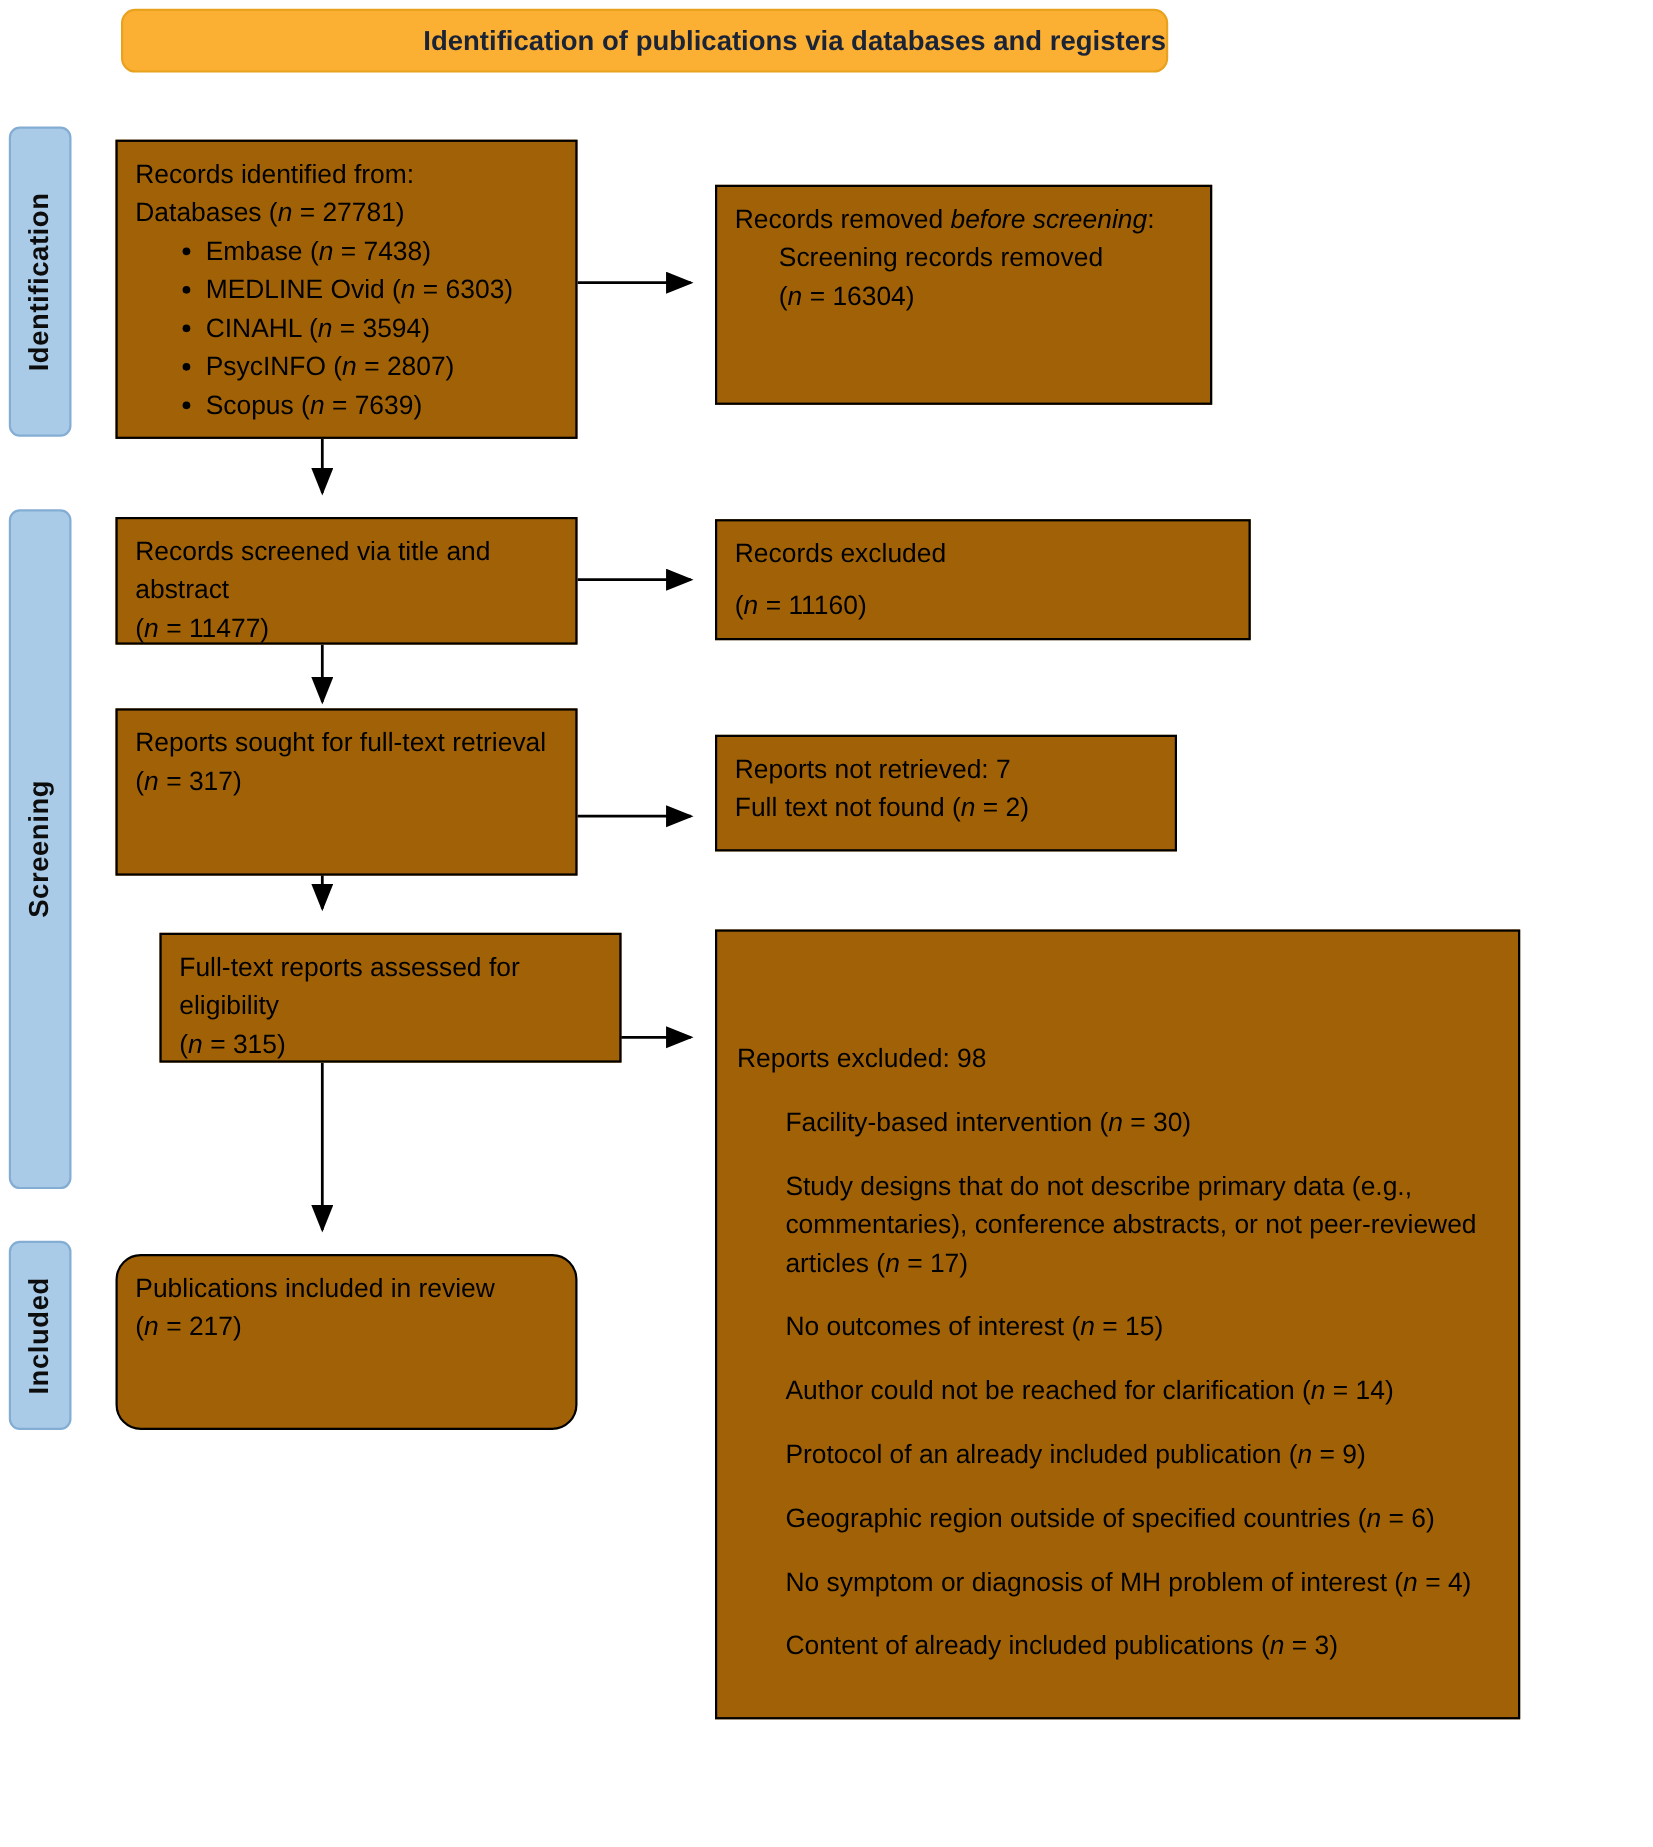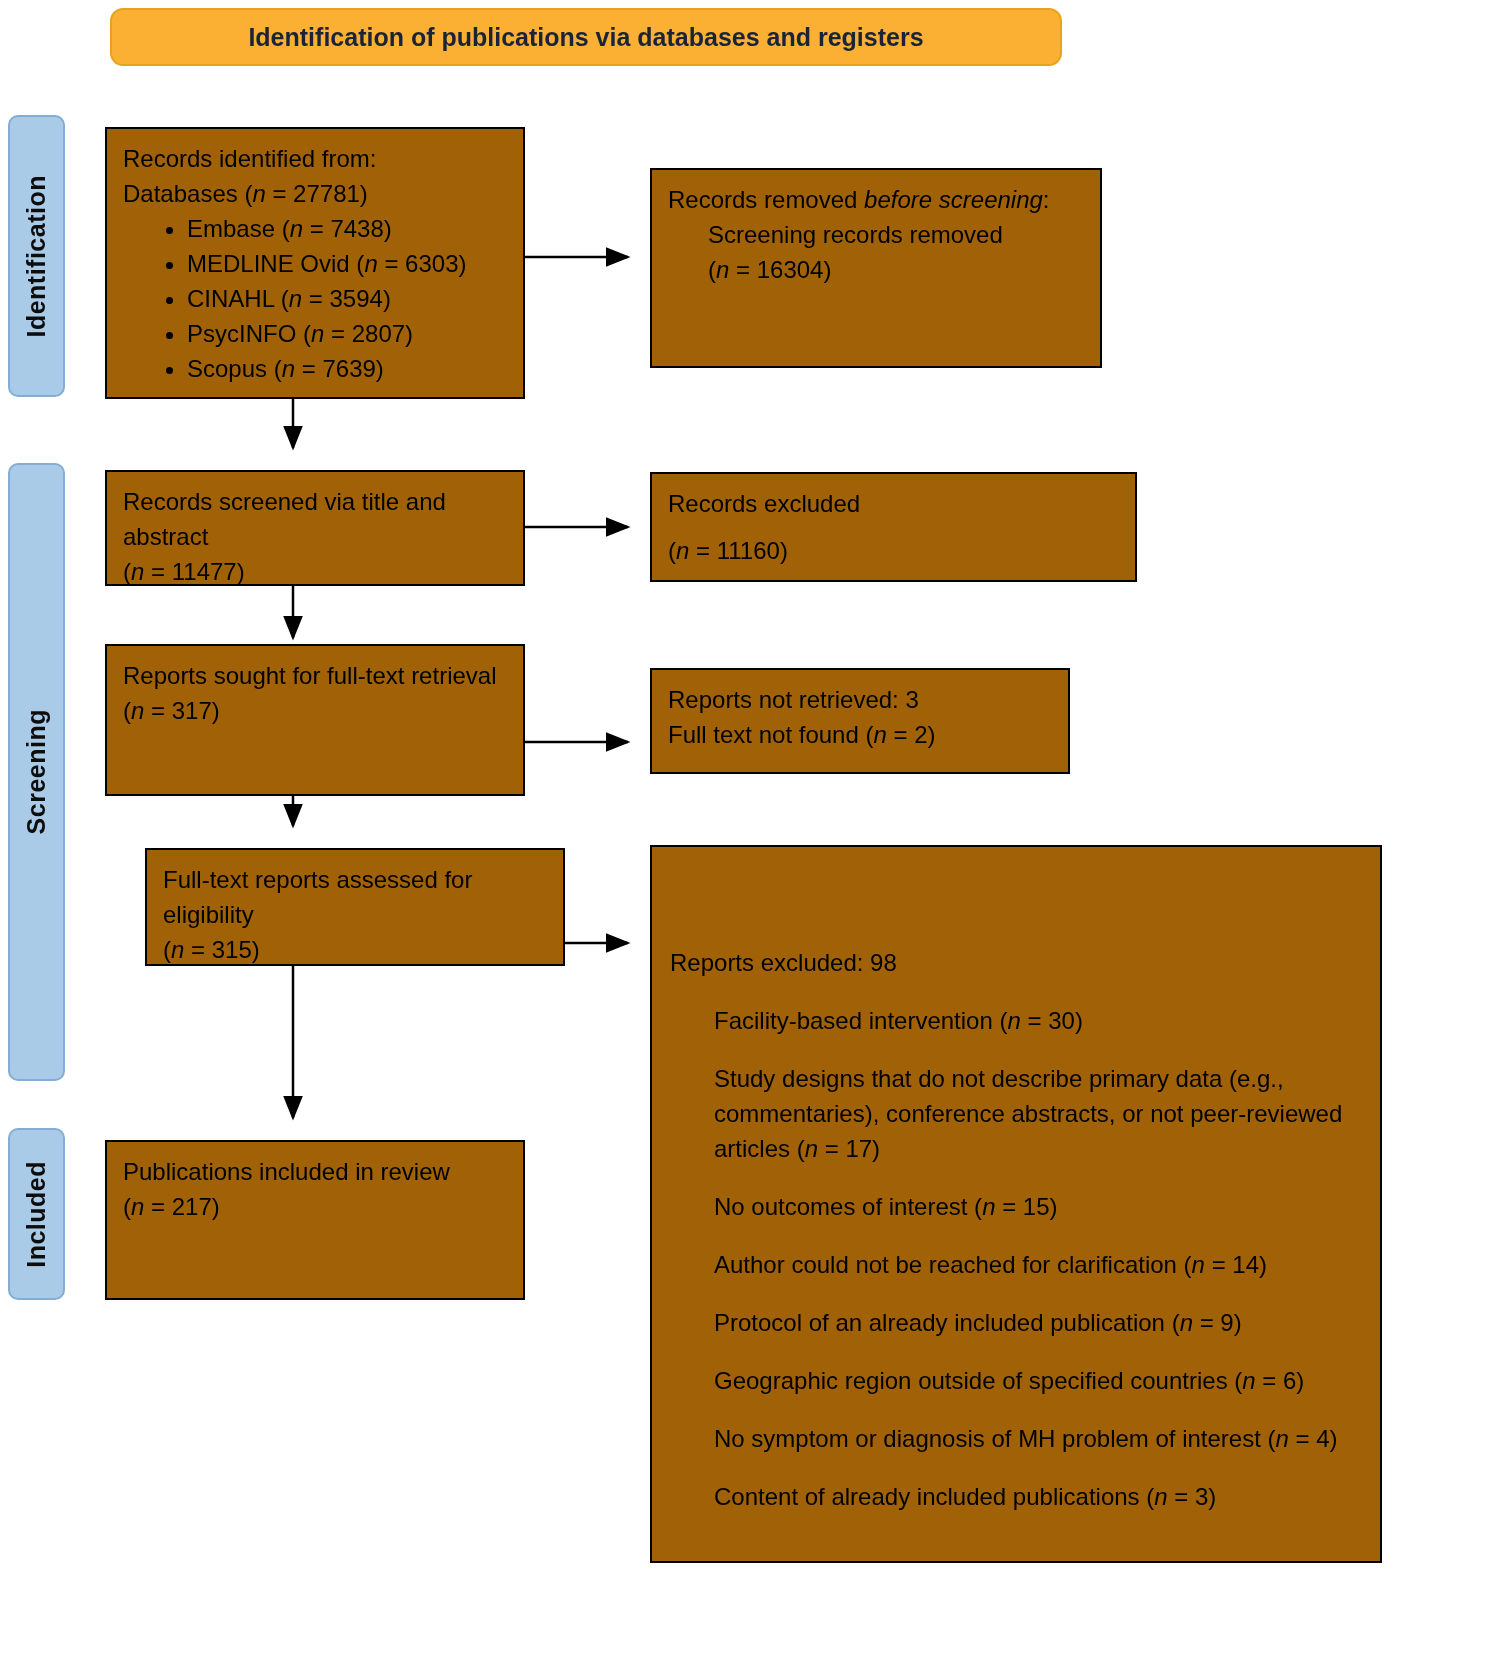--- a/index.html
+++ b/index.html
@@ -13,21 +13,21 @@
     background: #fff;
     overflow: hidden;
   }
 
   .banner {
     position: absolute;
     left: 110px; top: 8px; width: 952px; height: 58px;
     background: var(--banner-fill, #FBB034);
     border: 2px solid var(--banner-border, #E9A21D);
     border-radius: 13px;
-    display: flex; align-items: center; justify-content: center;
+    display: flex; align-items: center; justify-content: flex-end;
     font-weight: bold; font-size: 25px;
     color: var(--banner-text, #1B2437);
   }
 
   .side-label {
     position: absolute;
     left: 8px; width: 57px;
     background: var(--side-fill, #A9CBE8);
     border: 2px solid var(--side-border, #84ADD3);
     border-radius: 10px;
@@ -128,39 +128,39 @@
     <div class="line">Records excluded</div>
     <div class="line">(<i>n</i> = 11160)</div>
   </div>
 
   <div class="box" style="left:105px; top:644px; width:420px; height:152px;">
     <div class="line">Reports sought for full-text retrieval</div>
     <div class="line">(<i>n</i> = 317)</div>
   </div>
 
   <div class="box center-v" style="left:650px; top:668px; width:420px; height:106px;">
-    <div class="line">Reports not retrieved: 3</div>
+    <div class="line">Reports not retrieved: 7</div>
     <div class="line">Full text not found (<i>n</i> = 2)</div>
   </div>
 
   <div class="box" style="left:105px; top:848px; width:420px; height:118px;margin-left:40px;">
     <div class="line">Full-text reports assessed for eligibility</div>
     <div class="line">(<i>n</i> = 315)</div>
   </div>
 
   <div class="box" style="left:650px; top:845px; width:732px; height:718px; padding:70px 20px 20px 18px;">
     <div class="excl-heading">Reports excluded: 98</div>
     <div class="excl-item">Facility-based intervention (<i>n</i> = 30)</div>
     <div class="excl-item">Study designs that do not describe primary data (e.g., commentaries), conference abstracts, or not peer-reviewed articles (<i>n</i> = 17)</div>
     <div class="excl-item">No outcomes of interest (<i>n</i> = 15)</div>
     <div class="excl-item">Author could not be reached for clarification (<i>n</i> = 14)</div>
     <div class="excl-item">Protocol of an already included publication (<i>n</i> = 9)</div>
     <div class="excl-item">Geographic region outside of specified countries (<i>n</i> = 6)</div>
     <div class="excl-item">No symptom or diagnosis of MH problem of interest (<i>n</i> = 4)</div>
     <div class="excl-item">Content of already included publications (<i>n</i> = 3)</div>
   </div>
 
-  <div class="box center-v" style="left:105px; top:1140px; width:420px; height:160px;">
+  <div class="box center-v" style="left:105px; top:1140px; width:420px; height:160px;border-radius:23px;">
     <div class="line">Publications included in review</div>
     <div class="line">(<i>n</i> = 217)</div>
   </div>
 
 </div>
 
 </body></html>

